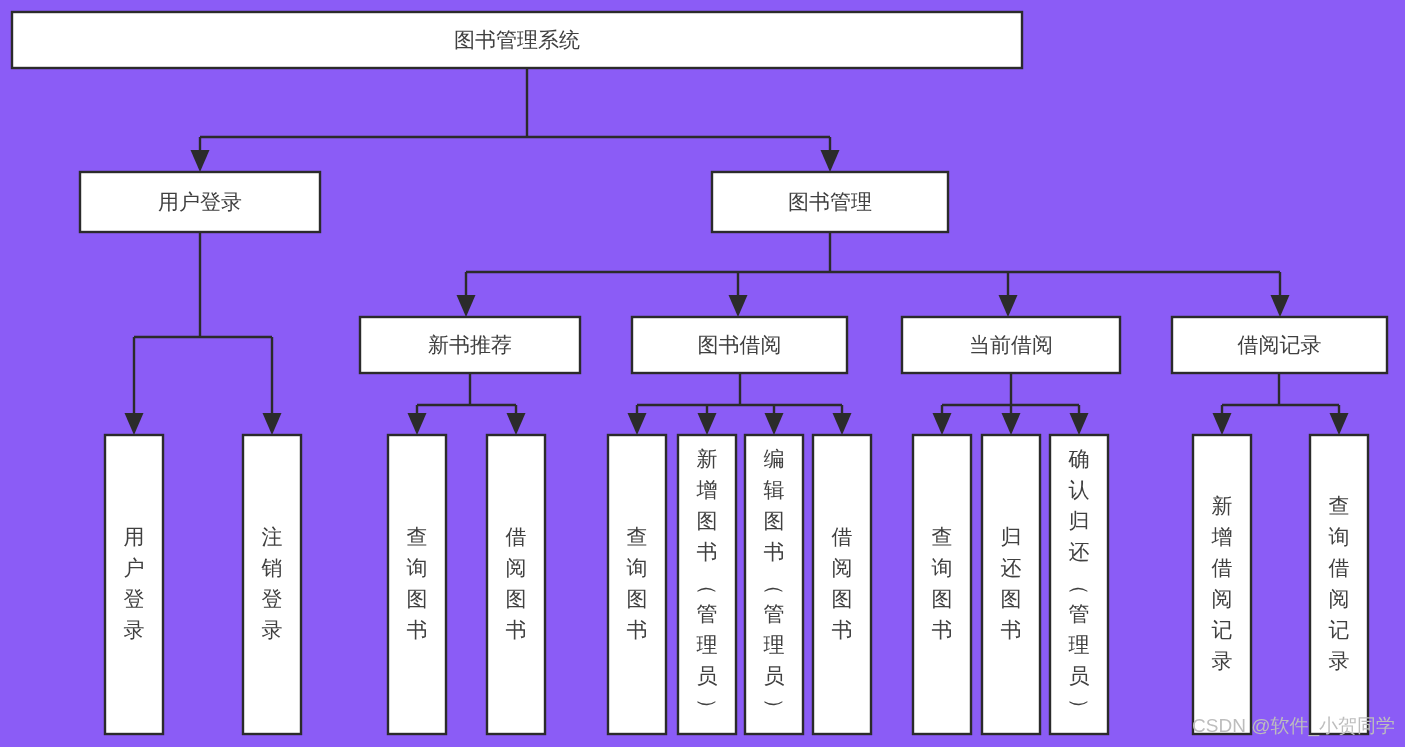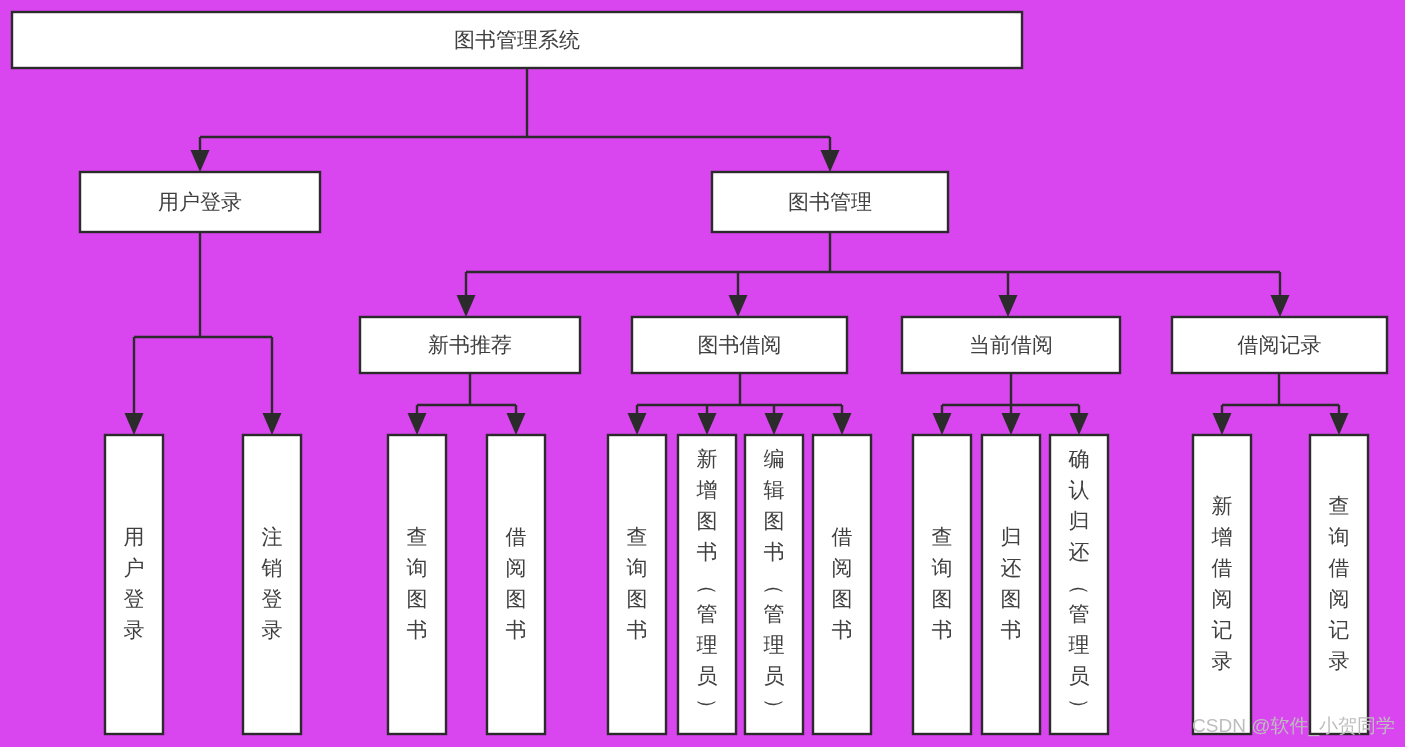--- a/index.html
+++ b/index.html
@@ -8,21 +8,21 @@
     padding: 0;
     background: #ffffff;
   }
   body {
     font-family: "Liberation Sans", "DejaVu Sans", sans-serif;
   }
   #diagram-root {
     position: relative;
     width: 1405px;
     height: 747px;
-    background: #d946ef;
+    background: #8b5cf6;
     overflow: hidden;
   }
   svg.diagram-canvas {
     position: absolute;
     left: 0;
     top: 0;
     width: 1405px;
     height: 747px;
     display: block;
   }

